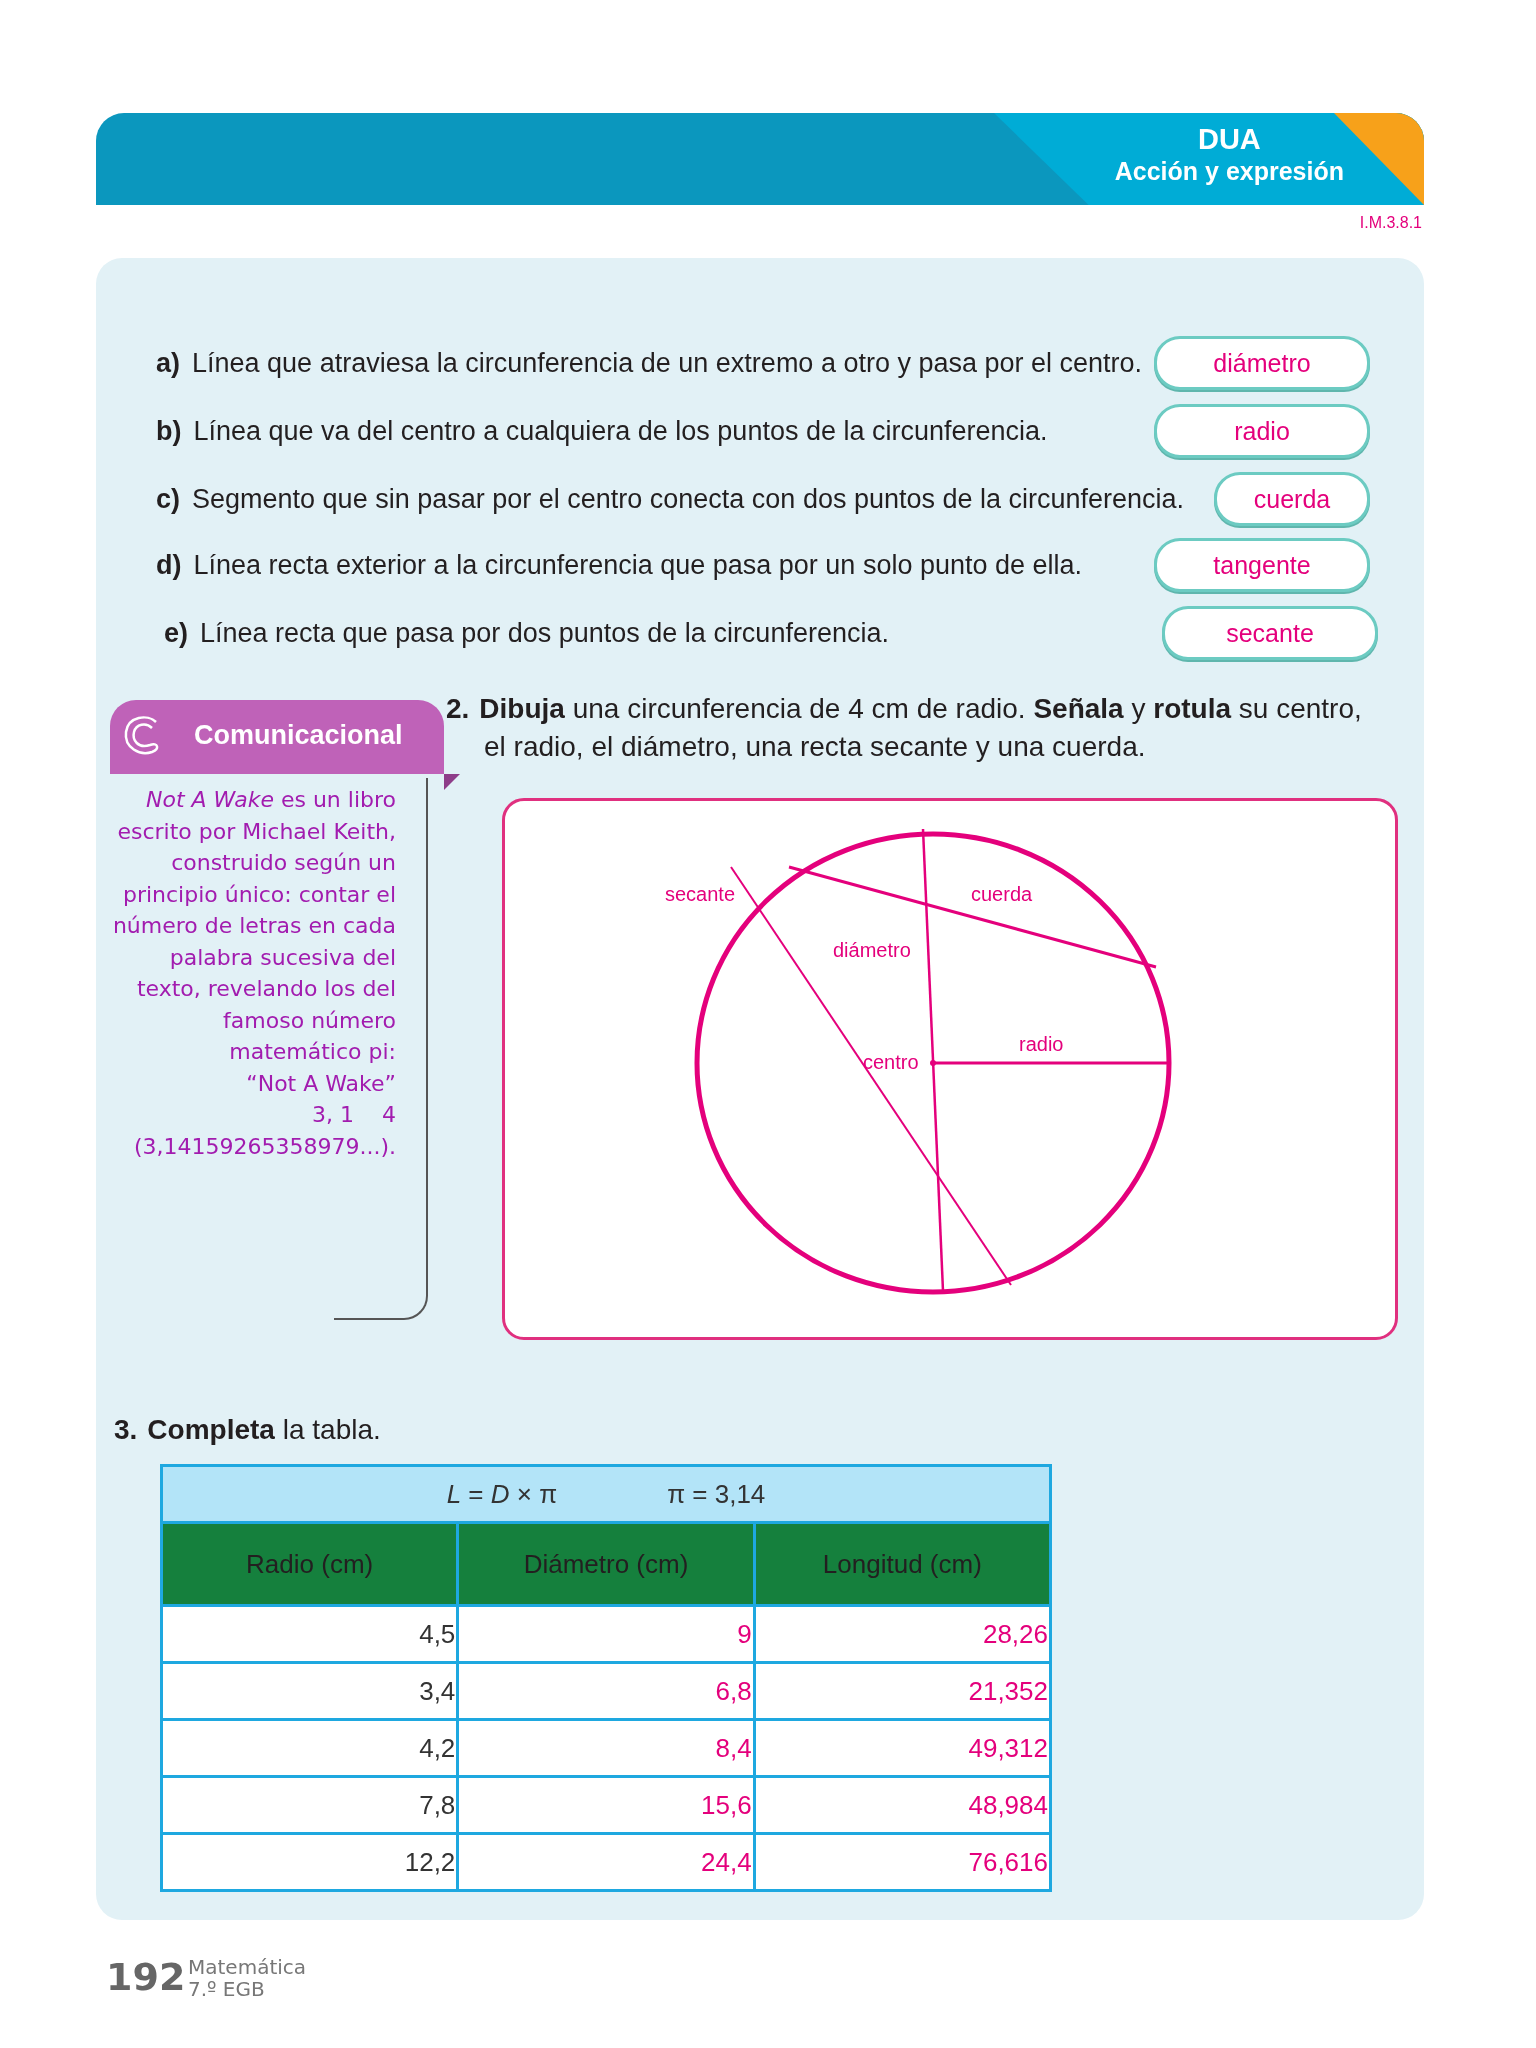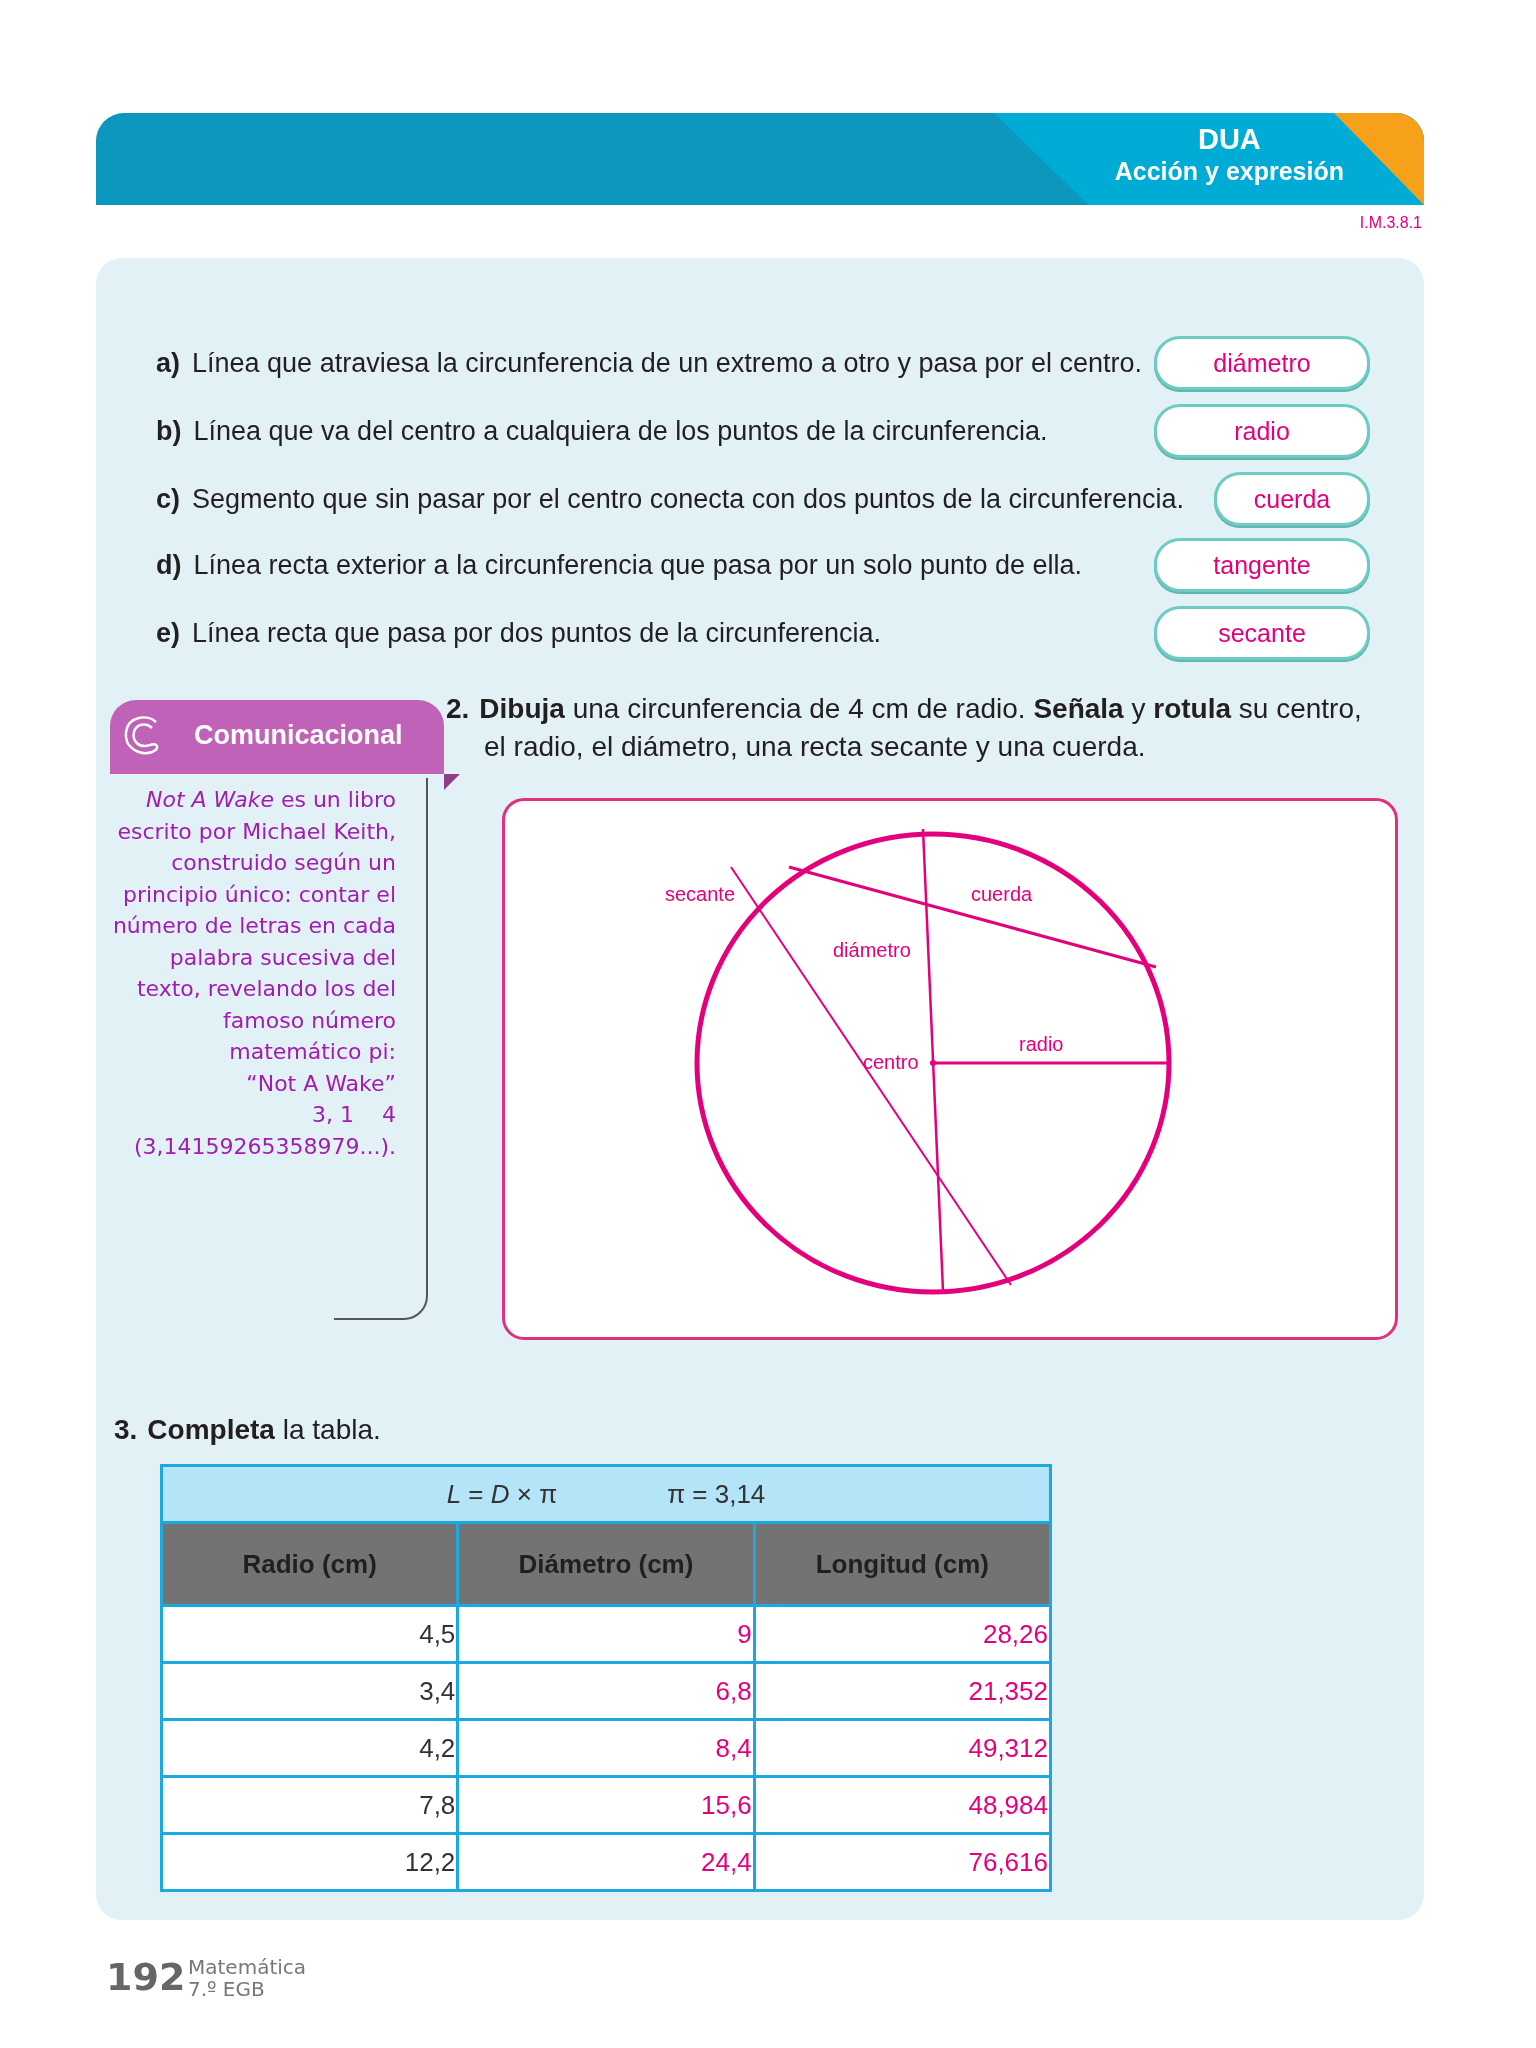--- a/index.html
+++ b/index.html
@@ -92,21 +92,21 @@
     background: #ffffff; border: 3px solid #e0307f; border-radius: 22px;
   }
   .draw-box svg { position: absolute; left: 0; top: 0; }
   
   .tbl {
     position: absolute; left: 64px; top: 1206px; width: 892px;
     border-collapse: collapse; font-size: 26px;
   }
   .tbl td, .tbl th { border: 3px solid #1ea8e0; text-align: center; }
   .tbl .formula-row td { background: #b3e4f8; height: 52px; font-size: 26px; color: #333; }
-  .tbl .head-row th { background: #737373; height: 78px; font-weight: bold; color: #231f20; width: 33%; }
+  .tbl .head-row th { background: #15803d; height: 78px; font-weight: normal; color: #231f20; width: 33%; }
   .tbl .data-row td { background: #ffffff; height: 52px; color: #333; text-align: right; }
   .tbl .data-row td.ans { color: #e4007c; }
   .formula i { font-style: italic; }
   .formula .gap { display: inline-block; width: 110px; }
   
   .page-num {
     position: absolute; left: 106px; top: 1955px; font-size: 38px; font-weight: bold; color: #666;
     font-family: "DejaVu Sans", sans-serif;
   }
   .footer-sub {
@@ -139,21 +139,21 @@
     <div class="answer-pill">radio</div>
   </div>
   <div class="item-row" style="top:214px;">
     <span class="letter">c)</span><span>Segmento que sin pasar por el centro conecta con dos puntos de la circunferencia.</span>
     <div class="answer-pill narrow">cuerda</div>
   </div>
   <div class="item-row" style="top:280px;">
     <span class="letter">d)</span><span>Línea recta exterior a la circunferencia que pasa por un solo punto de ella.</span>
     <div class="answer-pill">tangente</div>
   </div>
-  <div class="item-row" style="top:348px;">
+  <div class="item-row" style="top:348px;margin-left:8px;">
     <span class="letter">e)</span><span>Línea recta que pasa por dos puntos de la circunferencia.</span>
     <div class="answer-pill">secante</div>
   </div>
 
   <div class="side-head">
     <svg class="side-icon" viewBox="0 0 50 50">
       <path d="M38 10 C30 2 10 4 8 20 C6 36 22 44 34 40 C42 37 40 30 32 33 C20 37 14 28 16 20 C18 12 28 10 34 16" fill="none" stroke="#ffffff" stroke-width="2.5"></path>
     </svg>
     <div class="label">Comunicacional</div>
     <div class="fold"></div>

